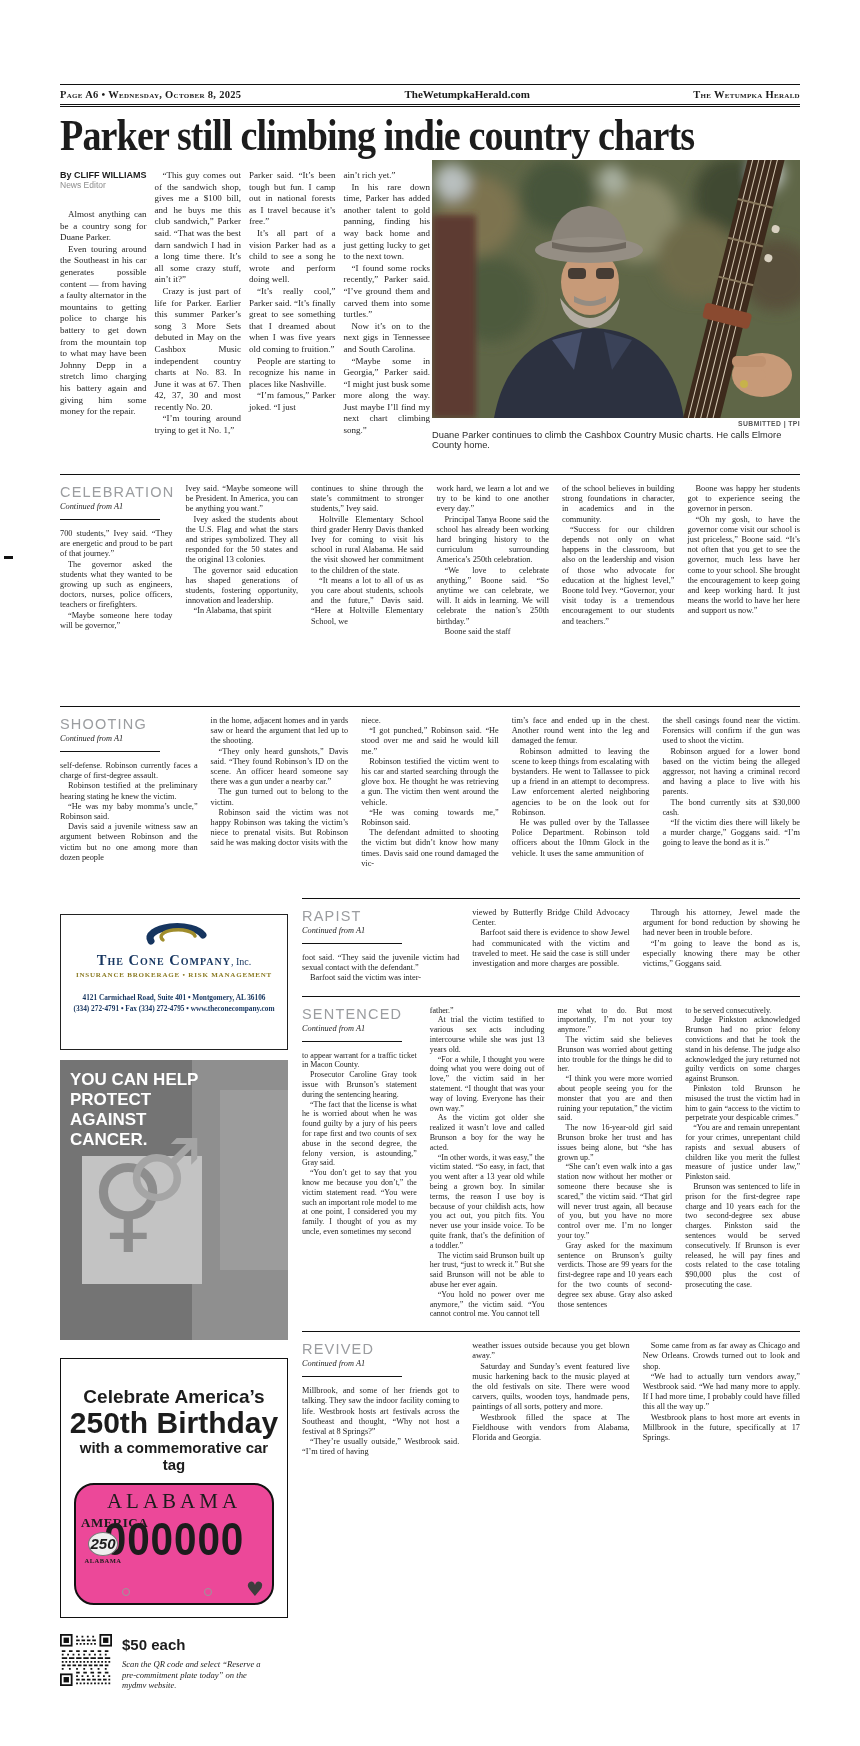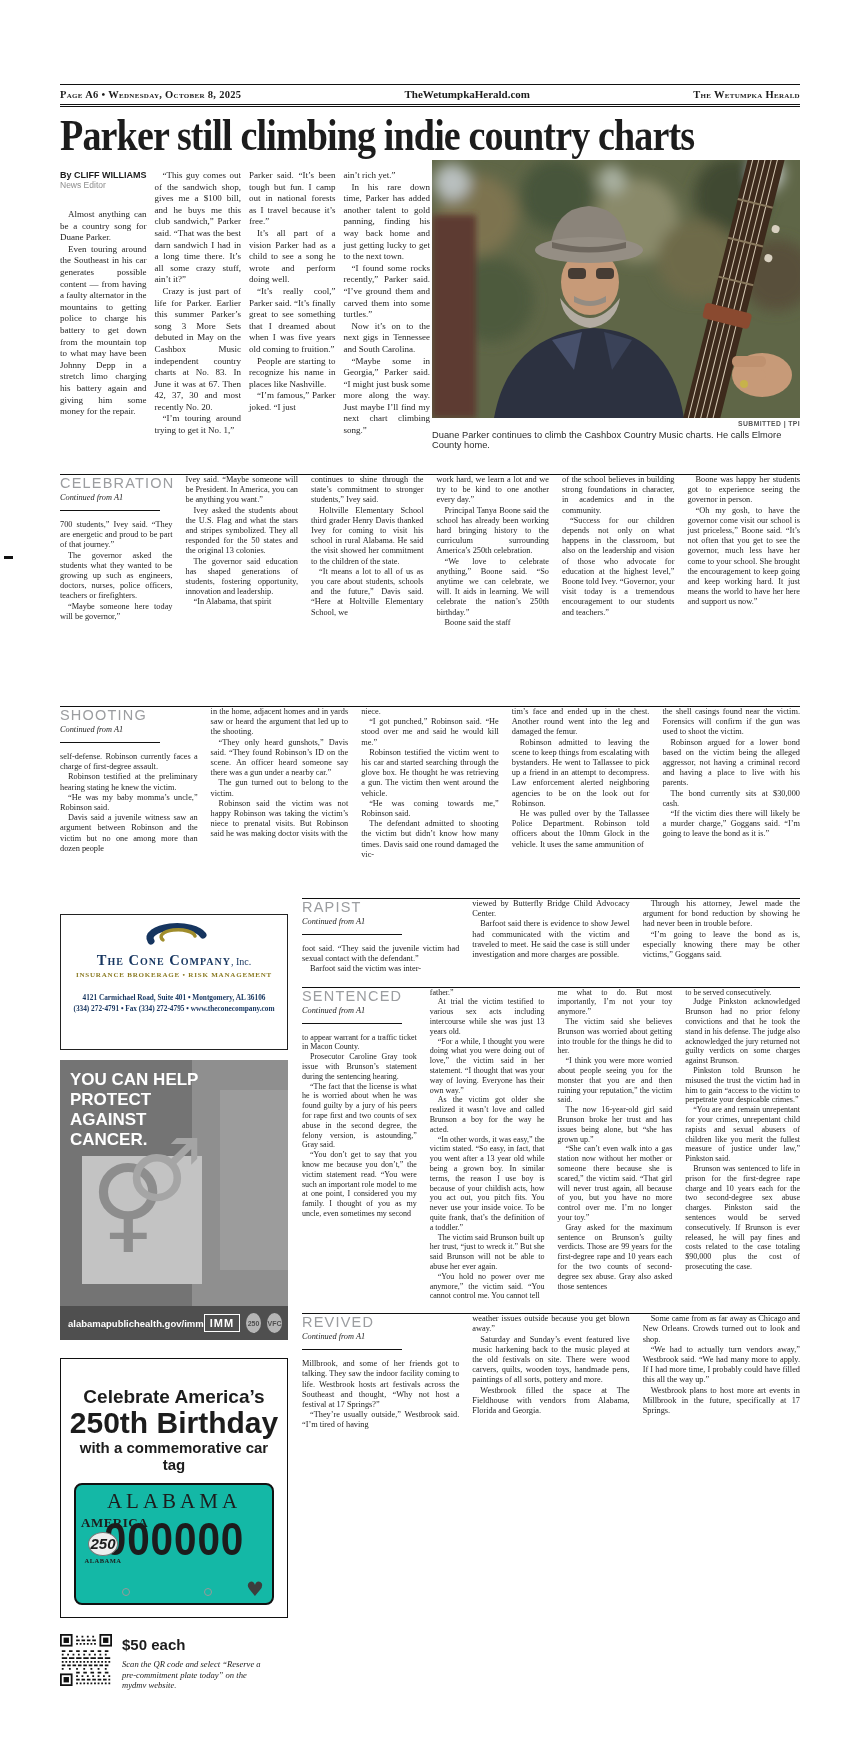--- a/index.html
+++ b/index.html
@@ -30,21 +30,21 @@
   .byline{font-family:"Liberation Sans",sans-serif;font-weight:700;font-size:9px;}
   .byline-title{font-family:"Liberation Sans",sans-serif;font-size:8.5px;color:#8d8d8d;margin-bottom:19px;}
   .photo{position:absolute;left:372px;top:0;width:368px;height:258px;margin:0;background:#5f6647;overflow:hidden;}
   .photo svg{display:block;}
   .photo-credit{position:absolute;left:372px;top:260px;width:368px;text-align:right;
                 font-family:"Liberation Sans",sans-serif;font-size:6.8px;font-weight:700;color:#555;letter-spacing:.4px;}
   .photo-caption{position:absolute;left:372px;top:270px;width:368px;font-family:"Liberation Sans",sans-serif;
                  font-size:9.3px;line-height:10px;color:#2b2b2b;}
 
   
-  .jump{border-top:1.5px solid #101010;}
+  .jump{border-top:1.5px solid #101010;padding-top:9px;}
   .sec-celebration{position:absolute;left:60px;top:474px;width:740px;}
   .sec-shooting{position:absolute;left:60px;top:706px;width:740px;}
   .jump-cols{display:flex;gap:13px;}
   .jump-cols .col{flex:1;}
   .jump-label{font-family:"Liberation Sans",sans-serif;font-size:14.5px;letter-spacing:1.2px;color:#9b9da0;}
   .jump-cont{font-style:italic;font-size:8.3px;margin-top:2px;}
   .label-rule{width:100px;border-bottom:1.5px solid #111;margin:8px 0 9px;}
 
   
   .bottom{position:absolute;left:60px;top:898px;width:740px;display:flex;gap:14px;}
@@ -75,21 +75,21 @@
   .imm-logo{border:1.5px solid #fff;color:#fff;font-family:"Liberation Sans",sans-serif;font-weight:700;
             font-size:11px;padding:2px 5px;margin-right:6px;letter-spacing:1px;}
   .badge{width:20px;height:20px;border-radius:50%;background:#b5b5b5;color:#4f4f4f;font-family:"Liberation Sans",sans-serif;
          font-weight:700;font-size:7px;display:flex;align-items:center;justify-content:center;margin-right:6px;}
 
   
   .cartag-ad{margin-top:18px;border:1.5px solid #111;padding:27px 8px 12px;text-align:center;font-family:"Liberation Sans",sans-serif;}
   .ct-line1{font-size:19px;font-weight:700;}
   .ct-line2{font-size:30px;font-weight:700;margin-top:-2px;}
   .ct-line3{font-size:15px;font-weight:700;margin-top:-1px;}
-  .plate{position:relative;margin:10px auto 0;width:196px;height:118px;border:2.5px solid #111;border-radius:8px;background:#14b8a6;}
+  .plate{position:relative;margin:10px auto 0;width:196px;height:118px;border:2.5px solid #111;border-radius:20px;background:#ec4899;}
   .plate-state{font-family:"Liberation Serif",serif;font-size:21px;letter-spacing:4px;margin-top:4px;}
   .plate-number{font-size:46px;font-weight:700;letter-spacing:1px;transform:scaleX(.88);margin-top:-2px;}
   .plate-logo{position:absolute;left:5px;top:30px;width:44px;text-align:center;}
   .pl-top{font-family:"Liberation Serif",serif;font-weight:700;font-size:13px;letter-spacing:.5px;}
   .pl-mid{font-weight:700;font-style:italic;font-size:15px;border:1.5px solid #777;border-radius:50%;width:28px;height:22px;
           line-height:22px;margin:1px auto;background:#eee;}
   .pl-bot{font-family:"Liberation Serif",serif;font-weight:700;font-size:6.5px;letter-spacing:.5px;}
   .plate-hole{position:absolute;bottom:7px;width:6px;height:6px;border:1px solid #999;border-radius:50%;}
   .hole-l{left:46px;} .hole-r{right:60px;}
   .plate-heart{position:absolute;right:8px;bottom:2px;font-size:20px;color:#3d3d3d;font-family:"DejaVu Sans",sans-serif;}
@@ -330,26 +330,20 @@
       </div>
 
       <div class="cancer-ad">
         <div class="cancer-left"></div>
         <div class="cancer-right"></div>
         <div class="cancer-headline">YOU CAN HELP PROTECT AGAINST CANCER.</div>
         <div class="gender-box">
           <span class="g1">♀</span>
           <span class="g2">♂</span>
         </div>
-        <div class="cancer-bar">
-          <span class="cancer-url">alabamapublichealth.gov/imm</span>
-          <span class="imm-logo">IMM</span>
-          <span class="badge">250</span>
-          <span class="badge">VFC</span>
-        </div>
       </div>
 
       <div class="cartag-ad">
         <div class="ct-line1">Celebrate America’s</div>
         <div class="ct-line2">250th Birthday</div>
         <div class="ct-line3">with a commemorative car tag</div>
         <div class="plate">
           <div class="plate-state">ALABAMA</div>
           <div class="plate-number">000000</div>
           <div class="plate-logo">
@@ -478,21 +472,21 @@
         </div>
       </section>
 
       <section class="jump">
         <div class="jump-cols">
           <div class="col cont">
             <div class="jump-label">REVIVED</div>
             <div class="jump-cont">Continued from A1</div>
             <div class="label-rule"></div>
             <div class="col-body">
-                <p>Millbrook, and some of her friends got to talking. They saw the indoor facility coming to life. Westbrook hosts art festivals across the Southeast and thought, “Why not host a festival at 17 Springs?”</p>
+                <p>Millbrook, and some of her friends got to talking. They saw the indoor facility coming to life. Westbrook hosts art festivals across the Southeast and thought, “Why not host a festival at 8 Springs?”</p>
                 <p>“They’re usually outside,” Westbrook said. “I’m tired of having</p>
               </div>
           </div>
           <div class="col cont">
               <div class="col-body">
                 <p>weather issues outside because you get blown away.”</p>
                 <p>Saturday and Sunday’s event featured live music harkening back to the music played at the old festivals on site. There were wood carvers, quilts, wooden toys, handmade pens, paintings of all sorts, pottery and more.</p>
                 <p>Westbrook filled the space at The Fieldhouse with vendors from Alabama, Florida and Georgia.</p>
               </div>
             </div>

